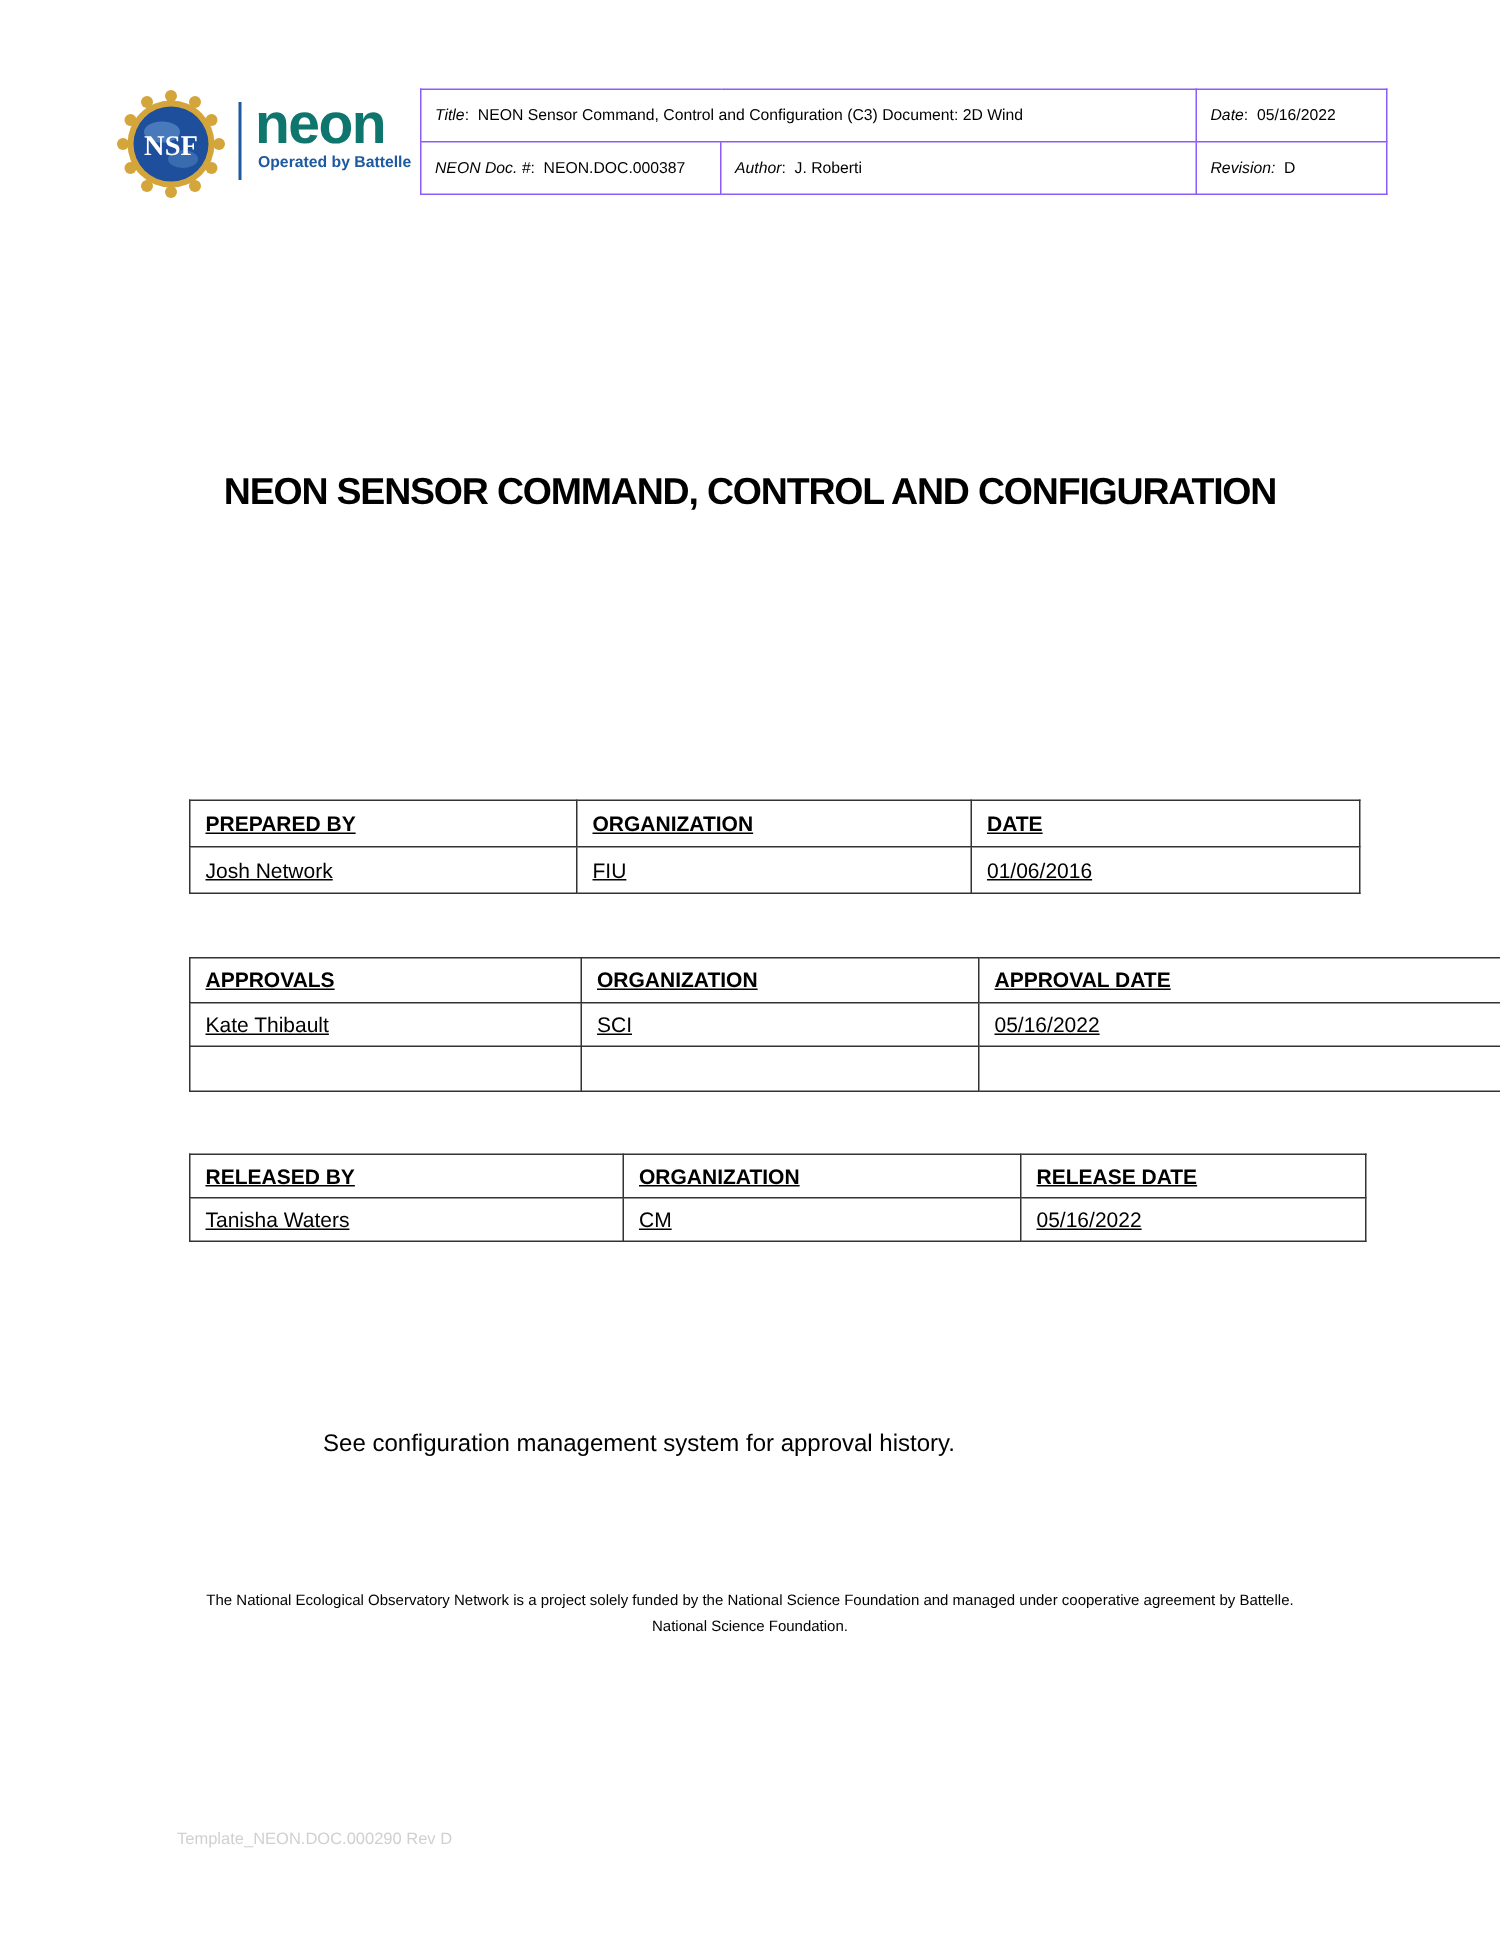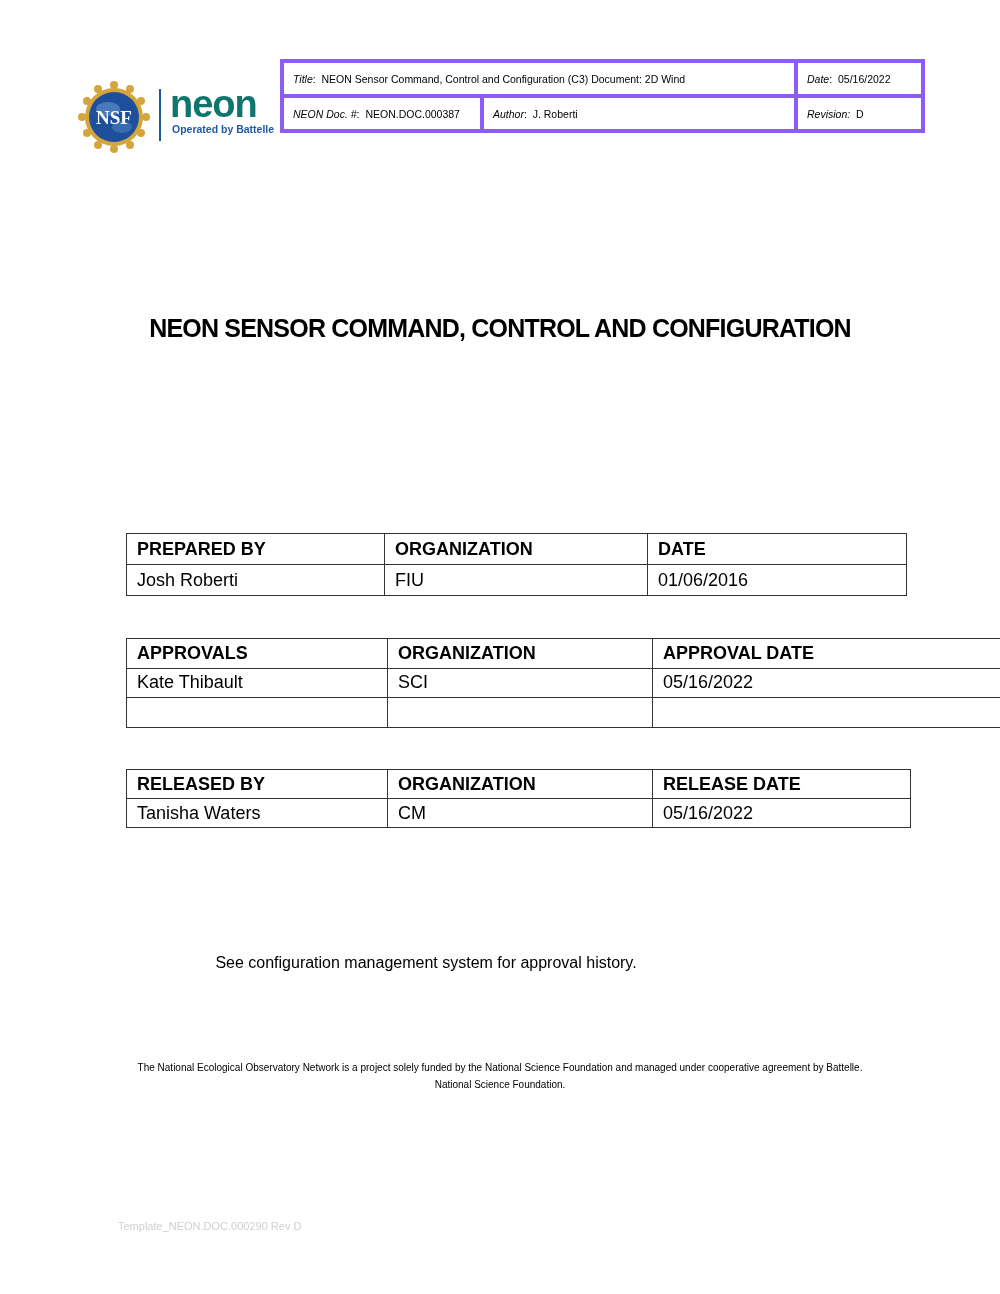--- a/index.html
+++ b/index.html
@@ -1,34 +1,34 @@
 <!DOCTYPE html>
 <html><head>
 <meta charset="utf-8">
 <style>
   * { box-sizing: border-box; margin: 0; padding: 0; }
   html, body { width: 1000px; height: 1294px; background: #ffffff; }
   body { position: relative; font-family: "Liberation Sans", "DejaVu Sans", sans-serif; color: #000; overflow: hidden; }
 
   
-  .logo-area { position: absolute; left: 76px; top: 58px; width: 200px; height: 74px; margin-top: 21px; }
+  .logo-area { position: absolute; left: 76px; top: 58px; width: 200px; height: 74px; }
   .nsf-logo { position: absolute; left: 2px; top: 2px; width: 72px; height: 72px; }
   .logo-divider { position: absolute; left: 83px; top: 10px; width: 2px; height: 52px; background: #1f5aa0; }
   .neon-word { position: absolute; left: 94px; top: 6px; font-family: "Liberation Sans", sans-serif; font-weight: bold; font-size: 38px; letter-spacing: -1px; color: #0f766e; line-height: 38px; }
   .neon-sub { position: absolute; left: 96px; top: 44px; font-family: "Liberation Sans", sans-serif; font-weight: bold; font-size: 10.5px; color: #1f5aa0; white-space: nowrap; }
 
   .hdr-table { position: absolute; left: 280px; top: 59px; width: 645px; height: 71px; border-collapse: collapse; font-size: 10.5px; }
-  .hdr-table td { border: 4px solid #8b5cf6; padding: 0 9px; height: 35px; vertical-align: middle; white-space: nowrap; }
+  .hdr-table td { border: 1px solid #8b5cf6; padding: 0 9px; height: 35px; vertical-align: middle; white-space: nowrap; }
   .hdr-table .lbl { font-style: italic; }
 
   
   .doc-title { position: absolute; left: 0; top: 308px; width: 1000px; text-align: center; font-family: "Liberation Sans", sans-serif; font-weight: bold; font-size: 25px; line-height: 41px; letter-spacing: -0.8px; }
 
   
-  .sig-table { position: absolute; border-collapse: collapse; font-size: 18px; }
+  .sig-table { position: absolute; border-collapse: collapse; font-size: 14px; text-decoration: underline; }
   .sig-table td { border: 1.5px solid #333; padding: 0 10px; vertical-align: middle; }
   .sig-table .th { font-weight: bold; }
 
   .t1 { left: 126px; top: 533px; width: 781px; }
   .t1 td { height: 31px; }
   .t2 { left: 126px; top: 638px; width: 918px; }
   .t2 td { height: 29.5px; }
   .t3 { left: 126px; top: 769px; width: 785px; }
   .t3 td { height: 29px; }
 
@@ -102,21 +102,21 @@
 </div>
 
 <table class="sig-table t1">
   <tbody>
       <tr>
     <td class="th" style="width:258px">PREPARED BY</td>
     <td class="th" style="width:263px">ORGANIZATION</td>
     <td class="th">DATE</td>
   </tr>
   <tr>
-    <td>Josh Roberti</td>
+    <td>Josh Network</td>
     <td>FIU</td>
     <td>01/06/2016</td>
   </tr>
 </tbody>
   </table>
 
 <table class="sig-table t2">
   <tbody>
       <tr>
     <td class="th" style="width:261px">APPROVALS</td>
@@ -132,21 +132,21 @@
     <td></td>
     <td></td>
     <td></td>
   </tr>
 </tbody>
   </table>
 
 <table class="sig-table t3">
   <tbody>
       <tr>
-    <td class="th" style="width:261px">RELEASED BY</td>
+    <td class="th" style="width:289px">RELEASED BY</td>
     <td class="th" style="width:265px">ORGANIZATION</td>
     <td class="th">RELEASE DATE</td>
   </tr>
   <tr>
     <td>Tanisha Waters</td>
     <td>CM</td>
     <td>05/16/2022</td>
   </tr>
 </tbody>
   </table>

